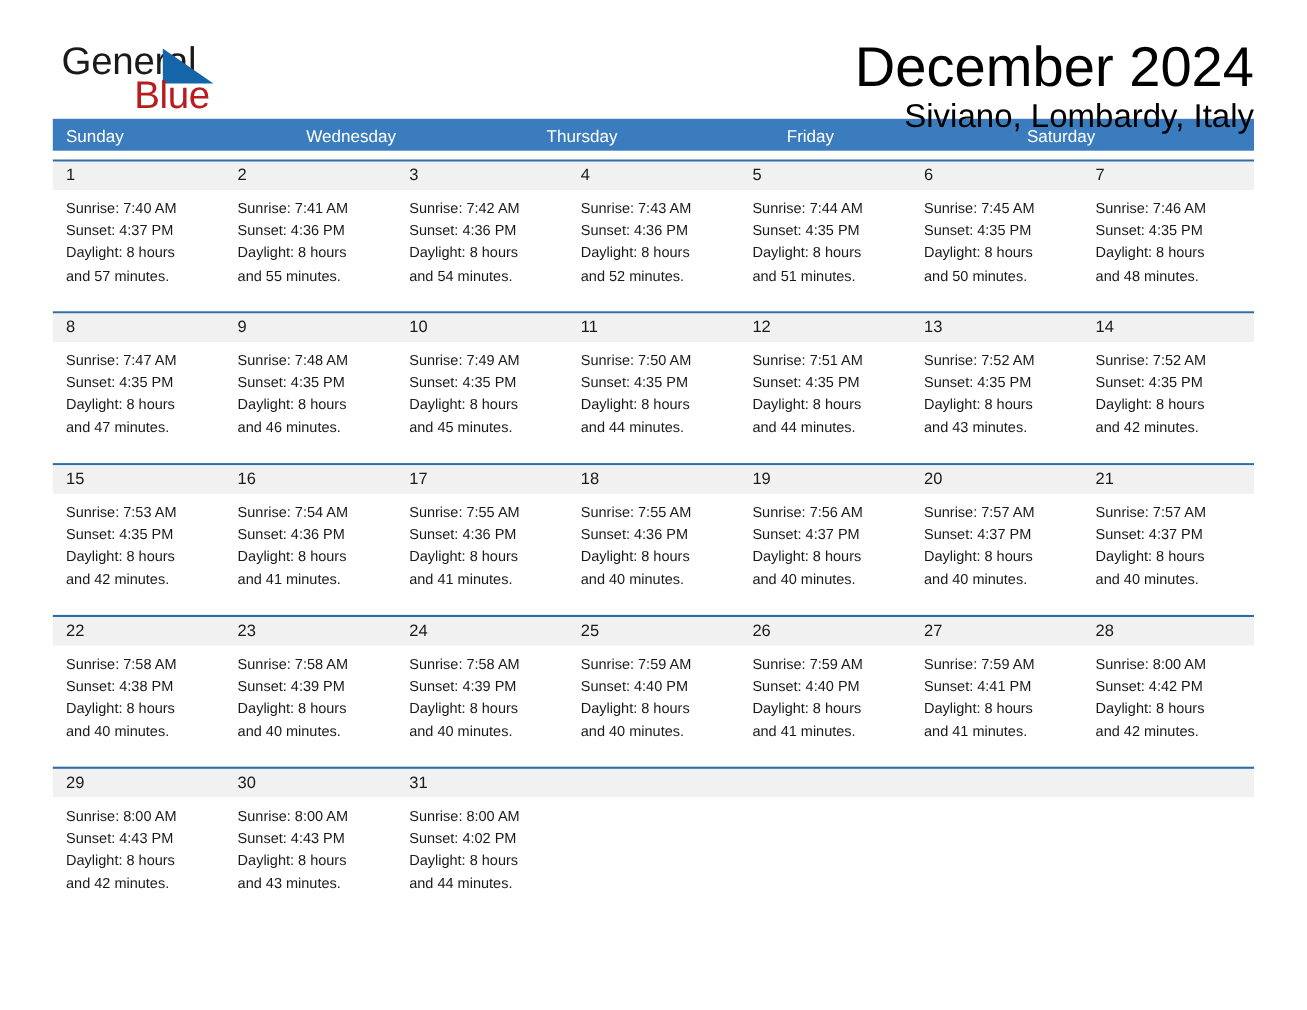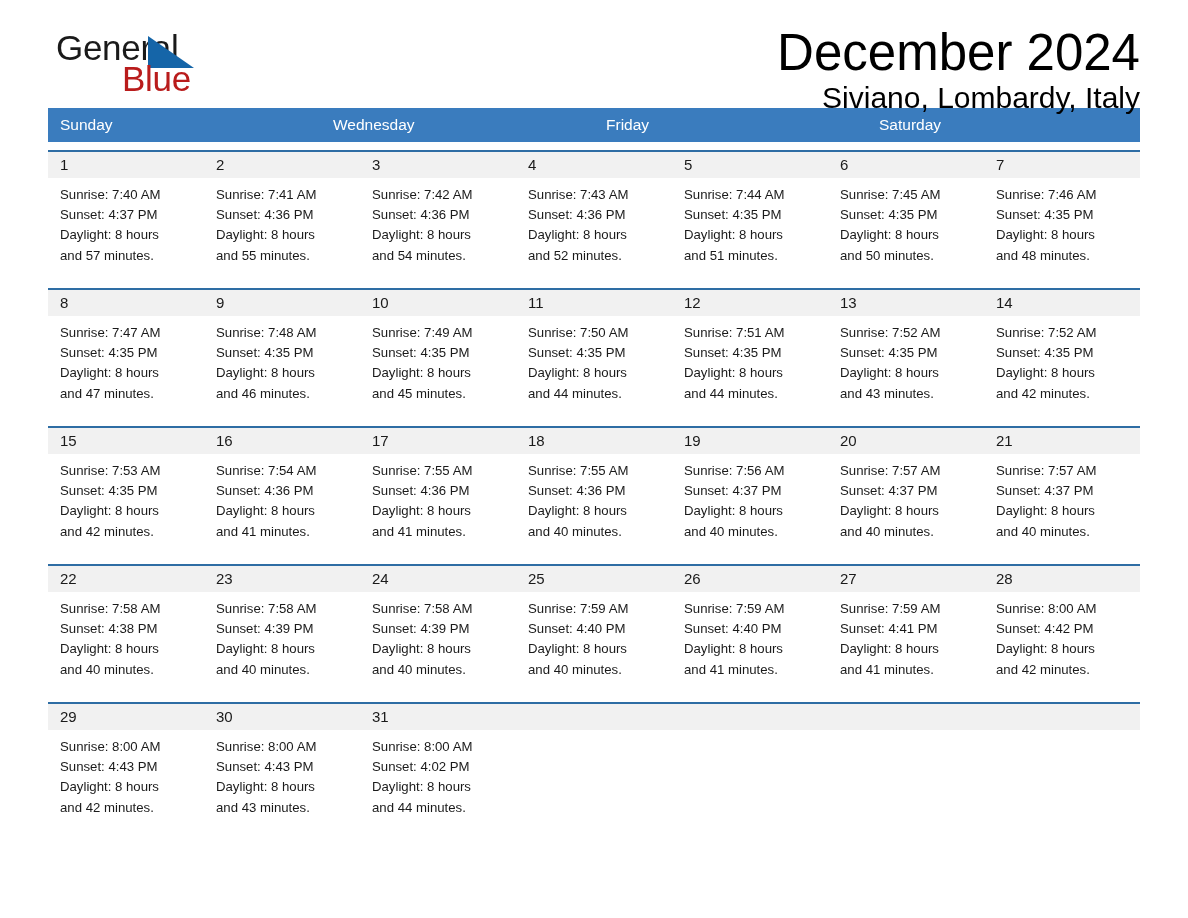--- a/index.html
+++ b/index.html
@@ -20,21 +20,21 @@
     height: 918px;
     box-sizing: border-box;
     padding: 0 48px;
   }
 
   
   .header {
     display: flex;
     align-items: flex-start;
     justify-content: space-between;
-    padding-top: 28px;
+    padding-top: 36px;
     height: 108px;
     box-sizing: border-box;
   }
   .brand {
     position: relative;
     width: 190px;
     height: 72px;
     flex: 0 0 auto;
   }
   .brand-general {
@@ -85,21 +85,21 @@
     margin-top: 3px;
   }
 
   
   .calendar {
     width: 1092px;
   }
   .dow-row {
     display: flex;
     background: #3a7cbe;
-    height: 34px;
+    height: 29px;
   }
   .dow {
     flex: 1 1 0;
     color: #ffffff;
     font-size: 15.5px;
     line-height: 34px;
     padding-left: 12px;
     box-sizing: border-box;
     white-space: nowrap;
   }
@@ -160,20 +160,21 @@
       <div class="cal-subtitle">Siviano, Lombardy, Italy</div>
     </div>
 
   </div>
 
   <div class="calendar">
 
     <div class="dow-row">
       <div class="dow">Sunday</div>
       <div class="dow">Wednesday</div>
+      <div class="dow">Thursday</div>
       <div class="dow">Friday</div>
       <div class="dow">Saturday</div>
     </div>
 
     <div class="week">
       <div class="week-numbers">
         <div class="daynum">1</div>
         <div class="daynum">2</div>
         <div class="daynum">3</div>
         <div class="daynum">4</div>

